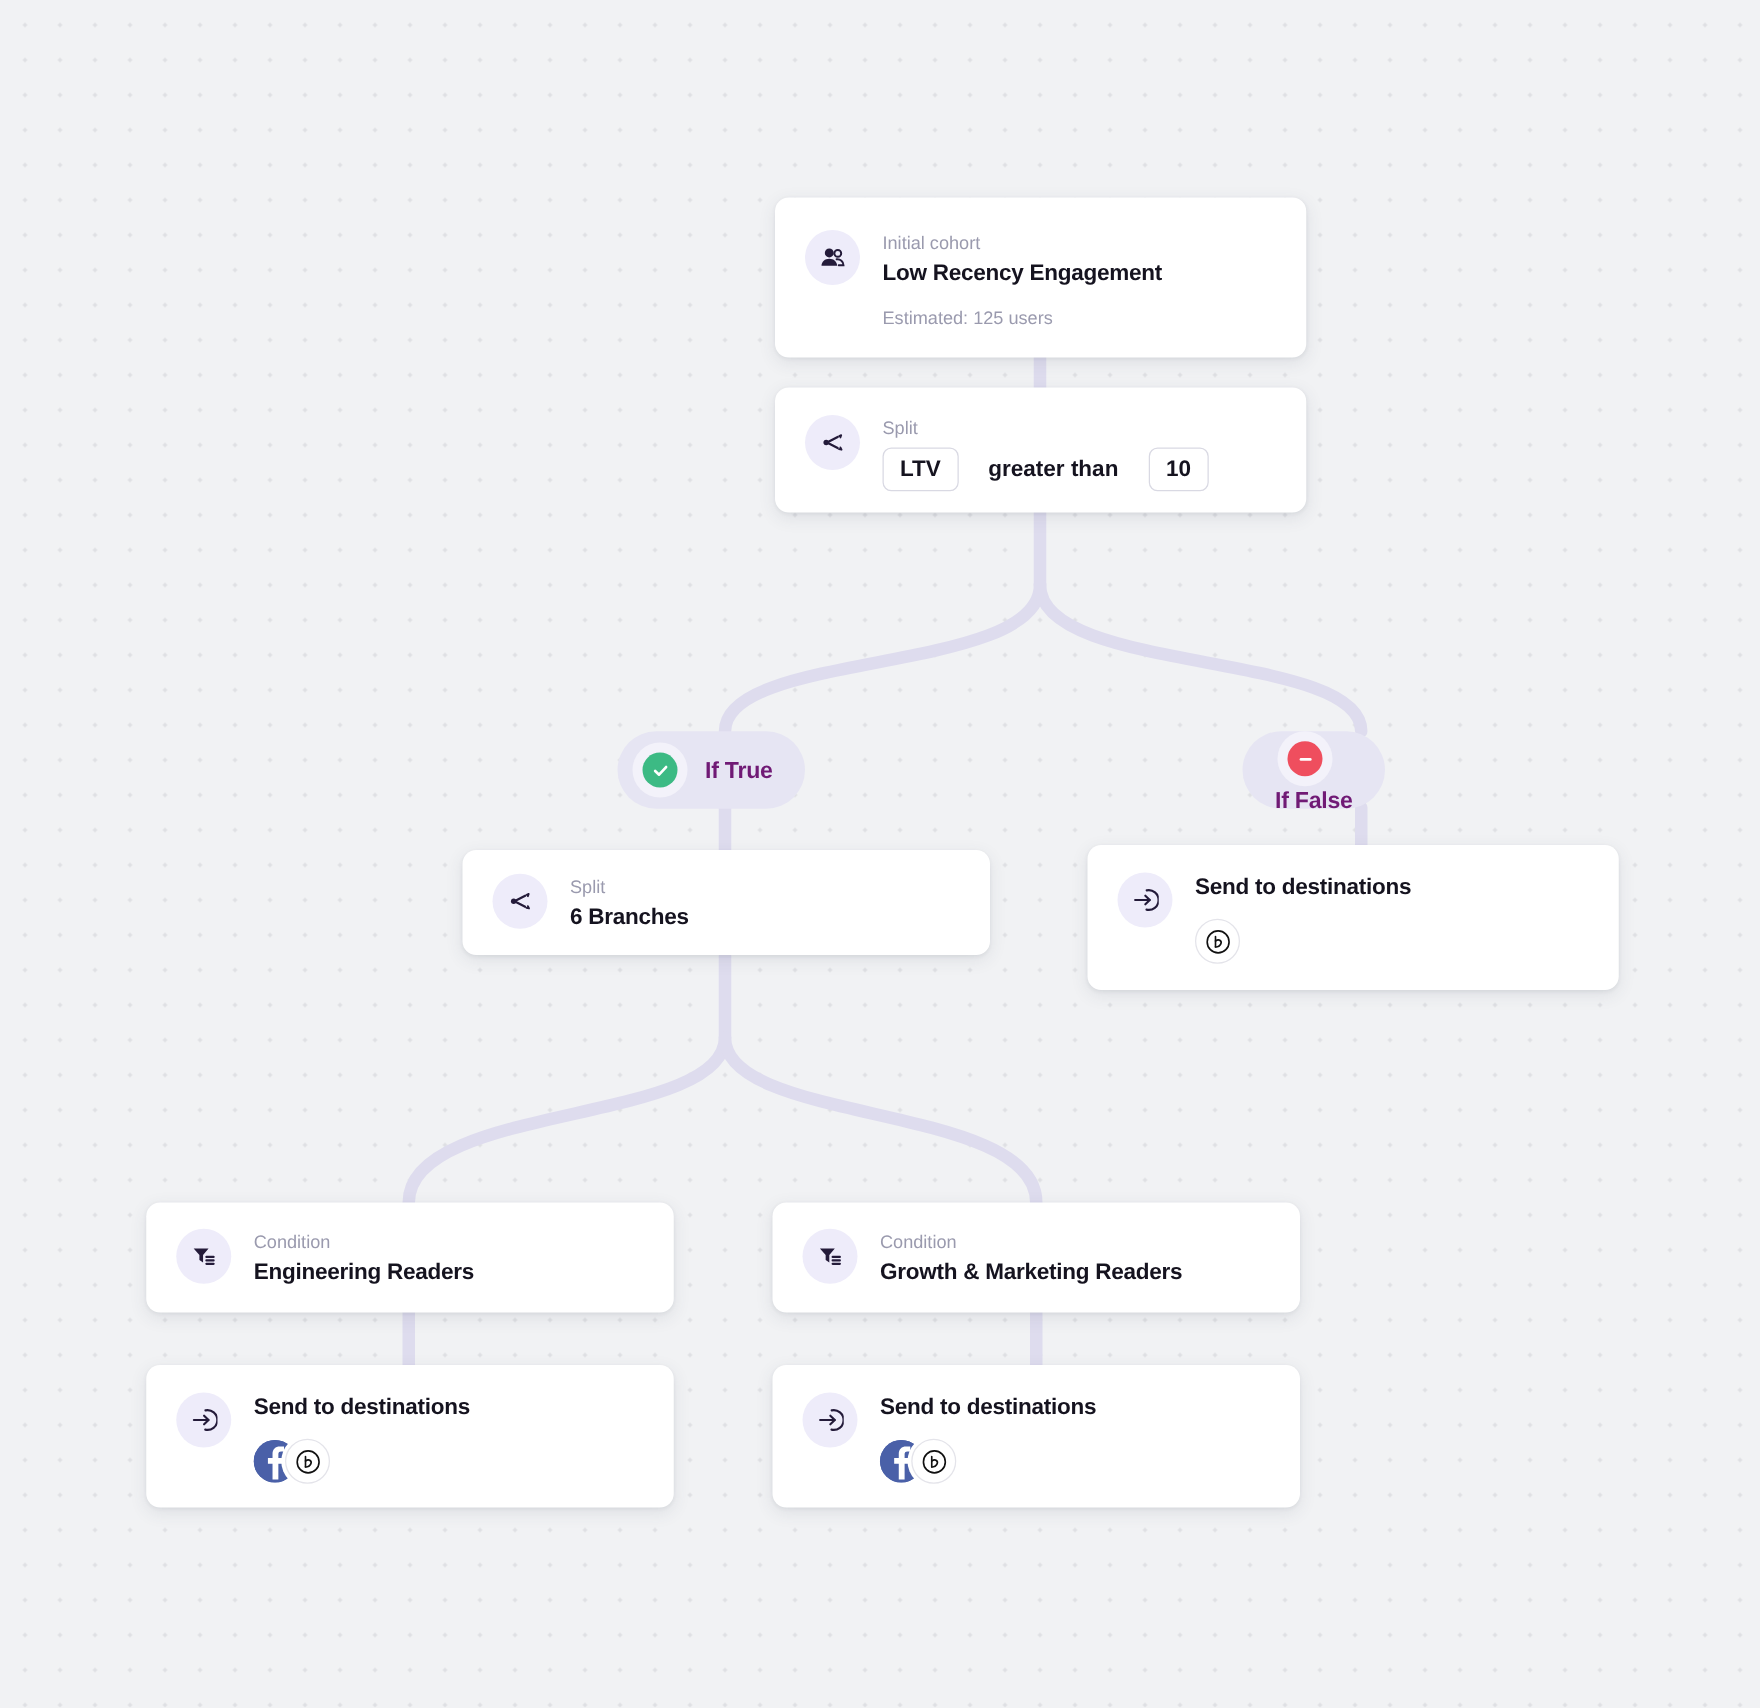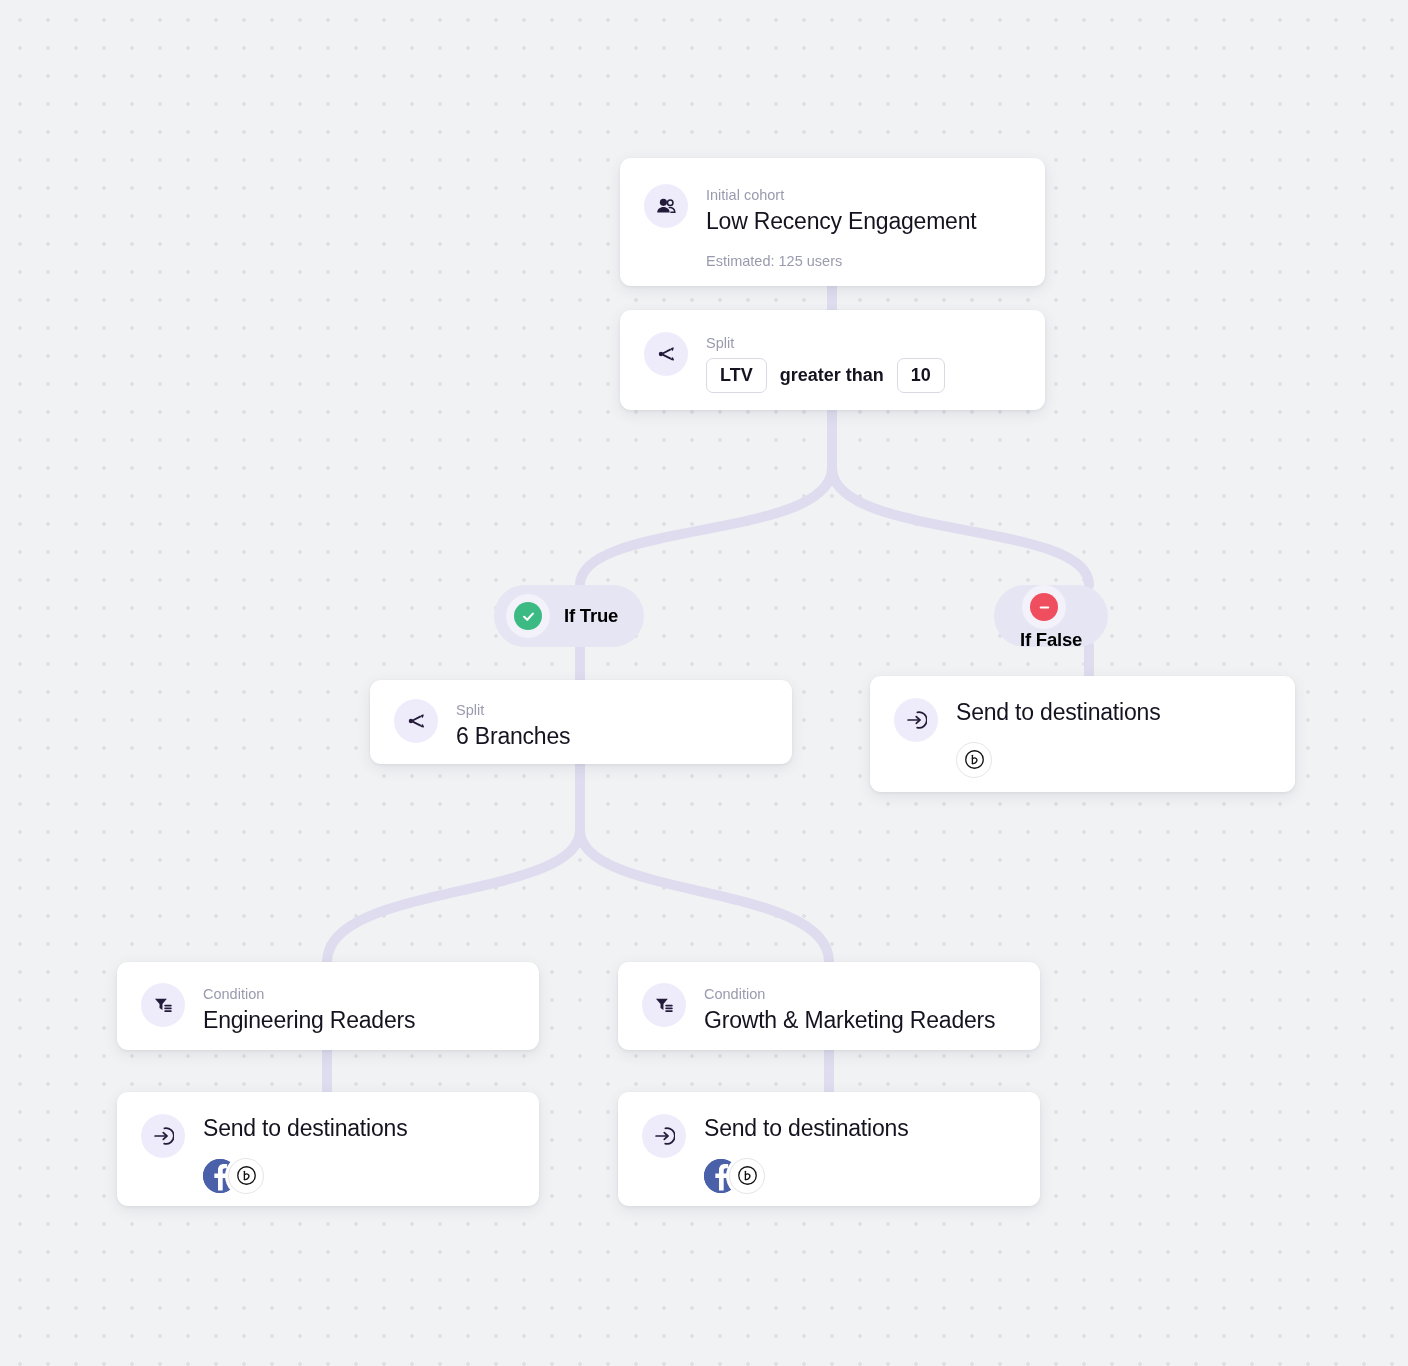--- a/index.html
+++ b/index.html
@@ -18,43 +18,43 @@
   .card{
     position:absolute;background:#ffffff;border-radius:11px;
     box-shadow:0 4px 14px rgba(60,64,90,.10), 0 1px 3px rgba(60,64,90,.07);
   }
   .row{display:flex;align-items:flex-start;}
   .iconwrap{
     width:44px;height:44px;border-radius:50%;background:#eeecfa;
     display:flex;align-items:center;justify-content:center;flex:0 0 44px;
   }
   .kicker{font-size:14.5px;color:#9a9aae;line-height:1.25;margin-bottom:3px;font-weight:400;}
-  .title{font-size:23px;color:#15131f;font-weight:400;line-height:1.3;letter-spacing:-.2px;}
+  .title{font-size:18px;color:#15131f;font-weight:700;line-height:1.3;letter-spacing:-.2px;}
   .sub{font-size:14.5px;color:#9a9aae;margin-top:15px;line-height:1.25;}
   .txtblk{margin-left:18px;padding-top:2px;}
 
   
   .condrow{display:flex;align-items:center;margin-top:6px;}
   .chip{
     border:1.4px solid #d9d9e3;border-radius:7px;background:#fff;
     padding:5px 13px;font-size:18px;font-weight:700;color:#15131f;line-height:1.25;
   }
-  .op{font-size:18px;font-weight:700;color:#15131f;margin:0 13px;}
+  .op{font-size:18px;font-weight:700;color:#15131f;margin:0 24px;}
 
   
   .pill{
     position:absolute;height:62px;border-radius:31px;background:#e6e5f3;
     display:flex;align-items:center;padding-left:12px;padding-right:26px;
   }
   .pill .halo{
     width:44px;height:44px;border-radius:50%;background:#f3f2fa;
     display:flex;align-items:center;justify-content:center;flex:0 0 44px;
   }
   .pill .dot{width:28px;height:28px;border-radius:50%;display:flex;align-items:center;justify-content:center;}
-  .pill .lbl{font-size:18.5px;font-weight:700;color:#000000;margin-left:14px;letter-spacing:-.2px;}
+  .pill .lbl{font-size:18.5px;font-weight:700;color:#701a75;margin-left:14px;letter-spacing:-.2px;}
 
   
   .dests{display:flex;align-items:center;margin-top:14px;margin-left:0;}
   .dest{width:34px;height:34px;border-radius:50%;display:flex;align-items:center;justify-content:center;
         position:relative;background:#fff;}
   .dest + .dest{margin-left:-9px;}
   .dest.ring{border:1.4px solid #e4e4ea;box-shadow:0 0 0 3px #fff;}
   .fb{background:#4a60a8;color:#fff;font-weight:700;}
 </style>
 </head>

